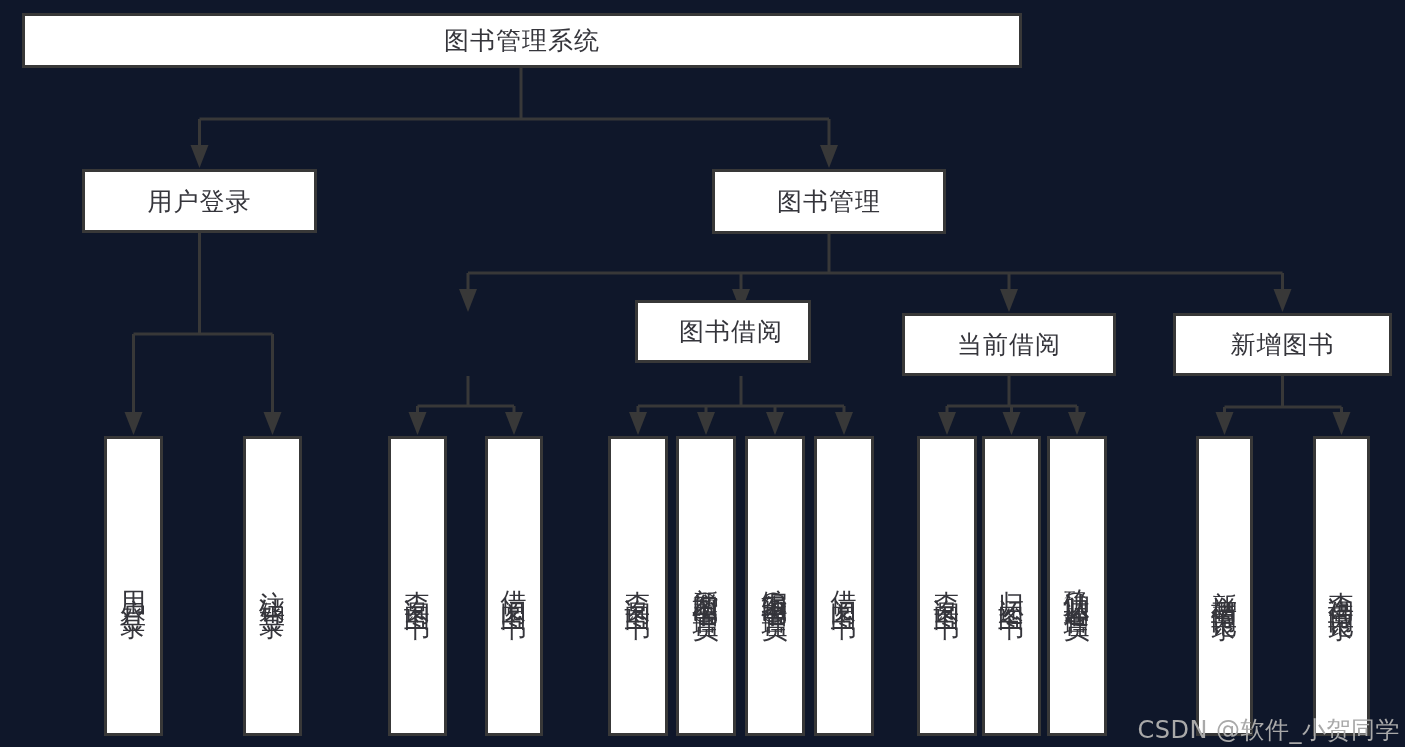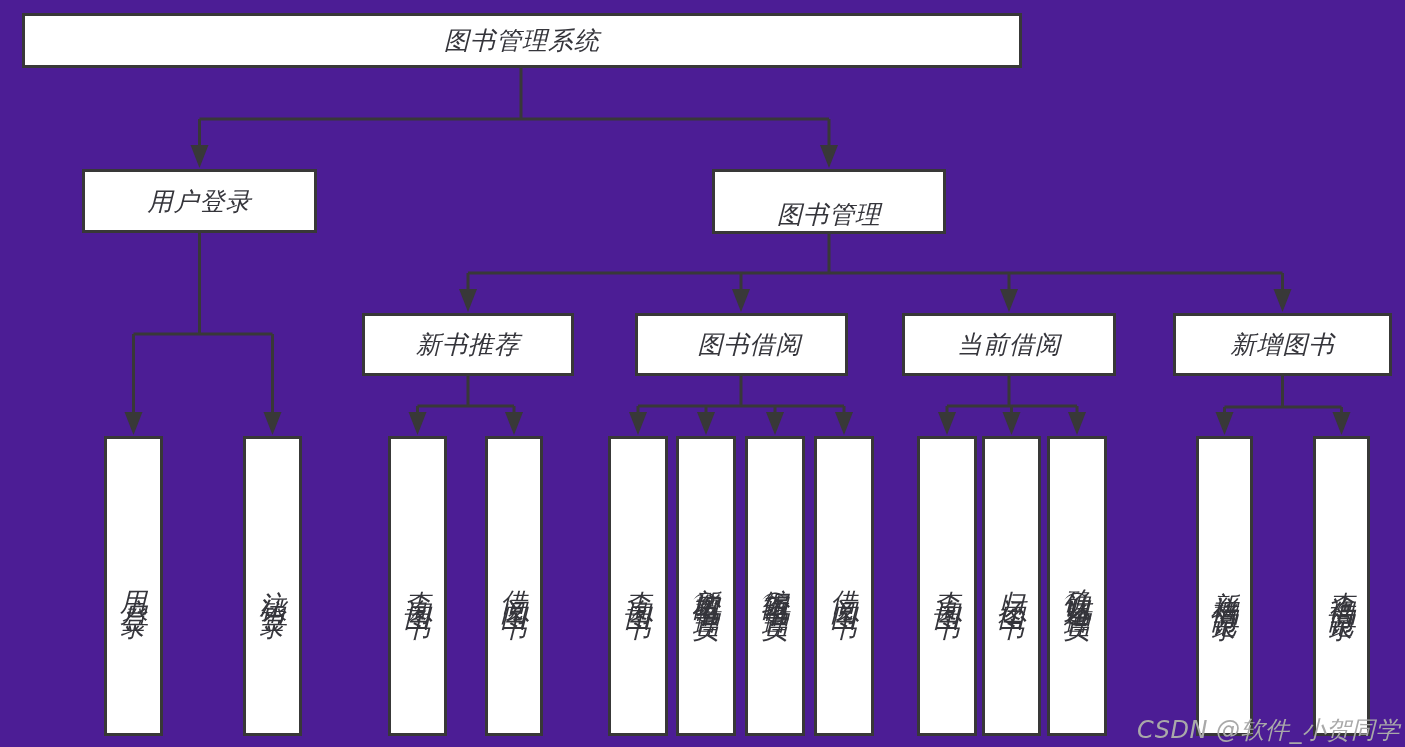--- a/index.html
+++ b/index.html
@@ -5,23 +5,22 @@
   html, body {
     margin: 0;
     padding: 0;
     background: #ffffff;
     font-family: "DejaVu Sans", "Liberation Sans", sans-serif;
   }
   .canvas {
     position: relative;
     width: 1405px;
     height: 747px;
-    background: #4c1d95;
+    background: #0f172a;
     overflow: hidden;
-    font-style: italic;
   }
   svg.connectors {
     position: absolute;
     left: 0; top: 0;
     z-index: 1;
   }
   .node {
     position: absolute;
     box-sizing: border-box;
     background: #ffffff;
@@ -105,28 +104,25 @@
     <polygon points="1332.5,412 1350.5,412 1341.5,435" fill="#383838" stroke="none"></polygon>
   </svg>
 
   <div class="node" style="left:22px; top:13px; width:1000px; height:55px;">
     <span class="lbl">图书管理系统</span>
   </div>
 
   <div class="node" style="left:82px; top:169px; width:235px; height:64px;">
     <span class="lbl">用户登录</span>
   </div>
-  <div class="node" style="left:712px; top:169px; width:234px; height:65px;align-items:flex-end;">
+  <div class="node" style="left:712px; top:169px; width:234px; height:65px;">
     <span class="lbl">图书管理</span>
   </div>
 
-  <div class="node" style="left:362px; top:313px; width:212px; height:63px;">
-    <span class="lbl">新书推荐</span>
-  </div>
-  <div class="node" style="left:635px; top:313px; width:213px; height:63px;padding-left:16px;">
+  <div class="node" style="left:635px; top:300px; width:176px; height:63px;padding-left:16px;">
     <span class="lbl">图书借阅</span>
   </div>
   <div class="node" style="left:902px; top:313px; width:214px; height:63px;align-items:center;">
     <span class="lbl">当前借阅</span>
   </div>
   <div class="node" style="left:1173px; top:313px; width:219px; height:63px;">
     <span class="lbl">新增图书</span>
   </div>
 
   <div class="node leaf" style="left:104px; top:436px; width:59px; height:300px;">

